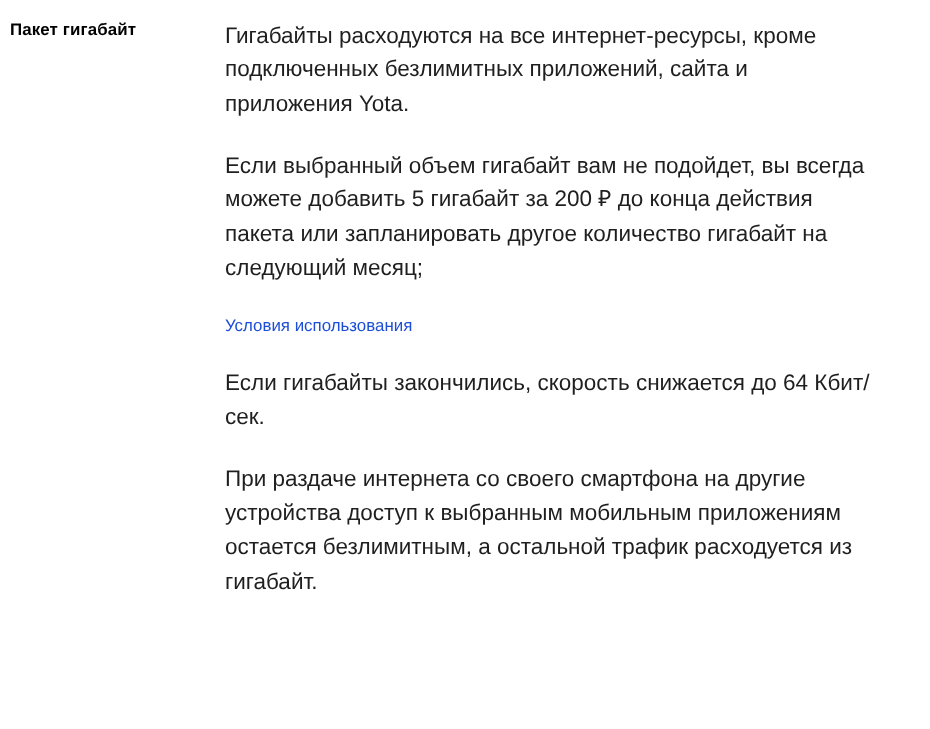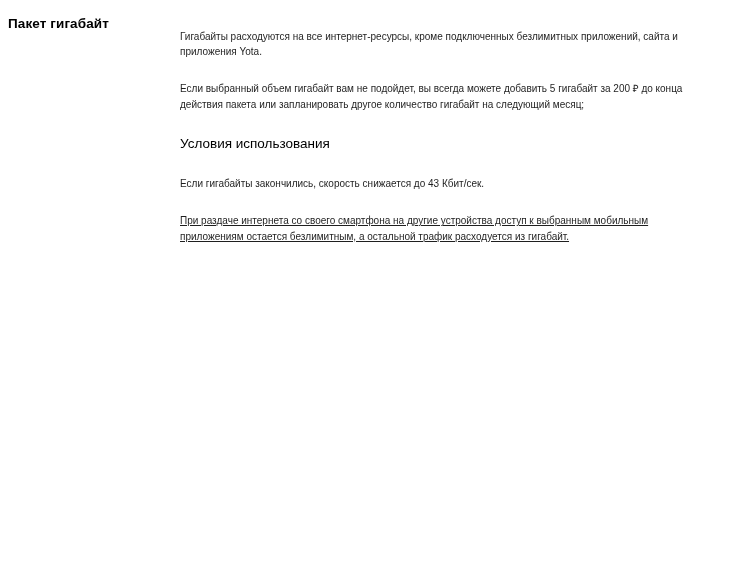--- a/index.html
+++ b/index.html
@@ -33,55 +33,54 @@
     line-height: 1.45;
     color: #000000;
     padding-top: 1px;
     letter-spacing: 0.1px;
   }
   .section-body {
     flex: 1 1 auto;
     padding-right: 16px;
   }
   .para {
-    font-size: 10px;
+    font-size: 18px;
     line-height: 1.52;
     color: #1f1f1f;
-    margin: 16px 0 22px 0;
+    margin: 2px 0 22px 0;
     max-width: 520px;
   }
   .para:last-child {
     margin-bottom: 0;
-    text-decoration: underline;
   }
   .subhead {
     font-size: 13.5px;
     line-height: 1.52;
-    color: #000000;
+    color: #1d4ed8;
     margin: 0 0 22px 0;
   }
 </style>
 </head>
 <body>
 
 <div class="page">
   <div class="section">
 
     <div class="section-title">Пакет гигабайт</div>
 
     <div class="section-body">
 
       <p class="para">Гигабайты расходуются на все интернет-ресурсы, кроме подключенных безлимитных приложений, сайта и приложения Yota.</p>
 
       <p class="para">Если выбранный объем гигабайт вам не подойдет, вы всегда можете добавить 5 гигабайт за 200 ₽ до конца действия пакета или запланировать другое количество гигабайт на следующий месяц;</p>
 
       <div class="subhead">Условия использования</div>
 
 
-      <p class="para">Если гигабайты закончились, скорость снижается до 43 Кбит/сек.</p>
+      <p class="para">Если гигабайты закончились, скорость снижается до 64 Кбит/сек.</p>
 
 
 
       <p class="para">При раздаче интернета со своего смартфона на другие устройства доступ к выбранным мобильным приложениям остается безлимитным, а остальной трафик расходуется из гигабайт.</p>
 
     </div>
   </div>
 </div>
 
 </body></html>

